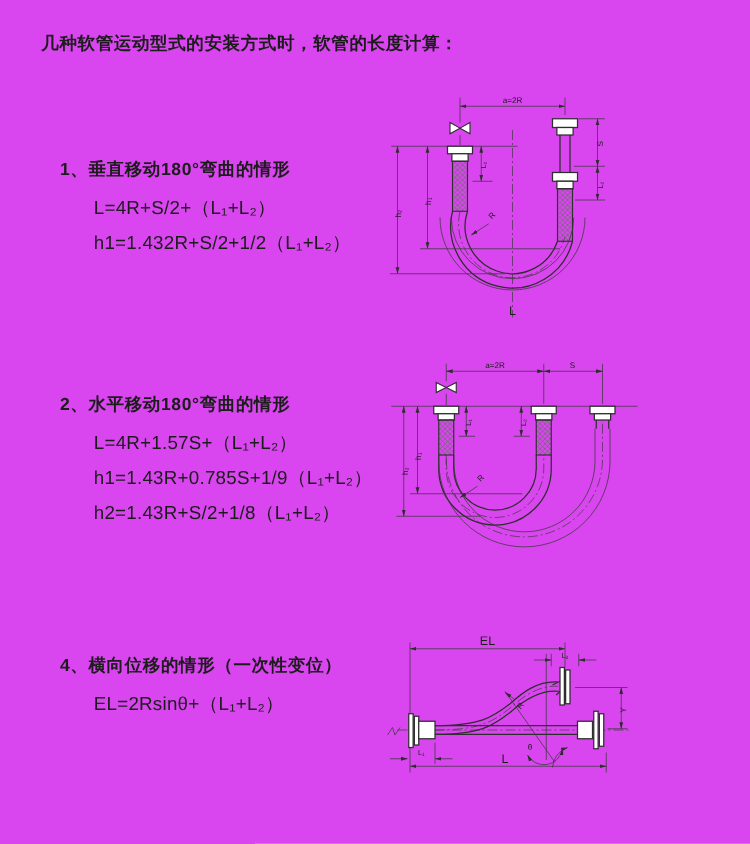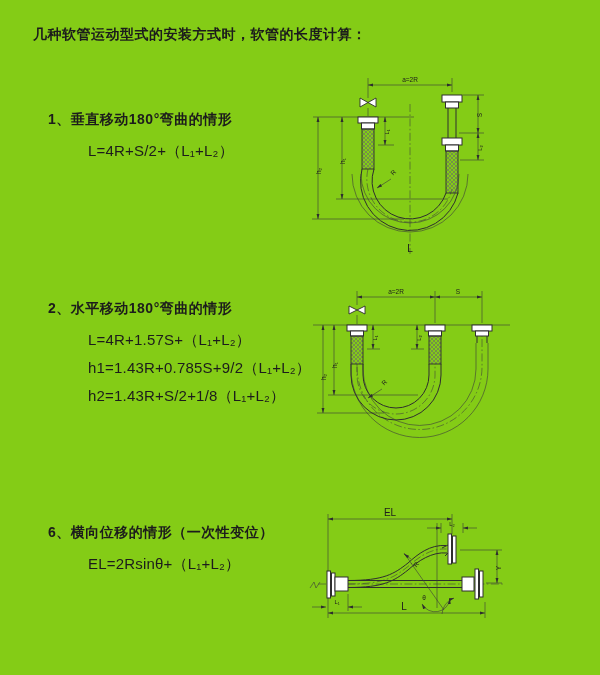--- a/index.html
+++ b/index.html
@@ -1,44 +1,45 @@
 <!DOCTYPE html>
 <html><head>
 <meta charset="utf-8">
 <style>
   html,body{margin:0;padding:0}
   body{width:600px;height:675px;background:#fdfdfd;position:relative;overflow:hidden;
        font-family:"Liberation Sans","DejaVu Sans",sans-serif;color:#1c1c1c}
-  .page{position:absolute;inset:0;background:#84cc16}
+  .page{position:absolute;inset:0;background:#d946ef}
   .doc-title{position:absolute;left:33px;top:26px;font-size:14px;font-weight:bold;letter-spacing:.5px}
   .section{position:absolute;left:48px}
   .sec-heading{font-size:14px;font-weight:bold;letter-spacing:.5px;margin:0 0 8px 0;line-height:20px}
-  .formula{font-size:15px;line-height:28px;margin-left:40px;letter-spacing:.2px;white-space:nowrap}
+  .formula{font-size:15px;line-height:28px;margin-left:27px;letter-spacing:.2px;white-space:nowrap}
   .diagram{position:absolute}
   svg text{fill:#1d1d1d;font-size:6.5px;font-family:"Liberation Sans","DejaVu Sans",sans-serif}
   svg text.big{font-size:10px}
   svg text.sm{font-size:5.8px}
   .ln{stroke:#2e2e2e;fill:none;stroke-width:1}
   .tn{stroke:#3a3a3a;fill:none;stroke-width:.6}
   .dm{stroke:#3a3a3a;fill:none;stroke-width:.6}
   .cl{stroke:#3a3a3a;fill:none;stroke-width:.55;stroke-dasharray:8 2.4 1.6 2.4}
   .fit{fill:#ffffff;stroke:#2e2e2e;stroke-width:1}
   .braid{fill:url(#braid);stroke:#2e2e2e;stroke-width:.9}
   .valve{fill:#ffffff;stroke:#2e2e2e;stroke-width:.9}
 </style>
 </head>
 <body>
 
 <div class="page">
 
   <div class="doc-title">几种软管运动型式的安装方式时，软管的长度计算：</div>
 
-  <div class="section" style="top:109px">
+  <div class="section" style="top:125px">
     <div class="sec-heading">1、垂直移动180°弯曲的情形</div>
     <div class="formula">L=4R+S/2+（L₁+L₂）</div>
+    <div class="formula">h1=1.432R+S/2+1/2（L₁+L₂）</div>
   </div>
 
   <svg class="diagram" style="left:298px;top:68px" width="292" height="200" viewBox="0 0 292 200">
     <defs>
       <marker id="ar" viewBox="0 0 10 8" markerWidth="9" markerHeight="7.2" refX="9.6" refY="4" orient="auto-start-reverse">
         <path d="M0,1.2 L10,4 L0,6.8 Z" fill="#2e2e2e"></path>
       </marker>
       <pattern id="braid" width="4" height="4" patternUnits="userSpaceOnUse">
         <path d="M0,4 L4,0 M0,0 L4,4" stroke="#6a6a6a" stroke-width="0.6"></path>
       </pattern>
@@ -116,24 +117,24 @@
     </g>
 
     <g>
       <line class="dm" x1="93" y1="111" x2="79" y2="120" marker-end="url(#ar)"></line>
       <text transform="translate(97,106) rotate(-45)" text-anchor="middle">R</text>
     </g>
 
     <text class="big" x="112" y="184" text-anchor="middle">L</text>
   </svg>
 
-  <div class="section" style="top:298px">
+  <div class="section" style="top:313px">
     <div class="sec-heading">2、水平移动180°弯曲的情形</div>
     <div class="formula">L=4R+1.57S+（L₁+L₂）</div>
-    <div class="formula">h1=1.43R+0.785S+9/2（L₁+L₂）</div>
+    <div class="formula">h1=1.43R+0.785S+1/9（L₁+L₂）</div>
     <div class="formula">h2=1.43R+S/2+1/8（L₁+L₂）</div>
   </div>
 
   <svg class="diagram" style="left:296px;top:283px" width="304" height="185" viewBox="0 0 304 185">
 
     <path class="cl" d="M61,81 L61,92 A39 39 0 0 0 139,92 L139,81"></path>
     <path class="cl" d="M61,84 A62.5 62.5 0 0 0 186,84 L186,42"></path>
 
     <g>
       <line class="tn" x1="61" y1="8" x2="61" y2="22"></line>
@@ -204,21 +205,21 @@
       <text transform="translate(125,55) rotate(-90)" text-anchor="middle" class="sm">L₂</text>
     </g>
 
     <g>
       <line class="dm" x1="86" y1="106" x2="72" y2="115" marker-end="url(#ar)"></line>
       <text transform="translate(90,101) rotate(-45)" text-anchor="middle">R</text>
     </g>
   </svg>
 
   <div class="section" style="top:522px">
-    <div class="sec-heading">6、横向位移的情形（一次性变位）</div>
+    <div class="sec-heading">4、横向位移的情形（一次性变位）</div>
     <div class="formula">EL=2Rsinθ+（L₁+L₂）</div>
   </div>
 
   <svg class="diagram" style="left:296px;top:498px" width="304" height="150" viewBox="0 0 304 150">
 
     <line class="cl" x1="22" y1="86" x2="207" y2="86"></line>
     <path class="cl" d="M52,86 C88,86 98,79.5 112,68.5 C122,59.5 135,50 150.5,51"></path>
 
     <g>
       <line class="tn" x1="32" y1="16" x2="32" y2="120"></line>

